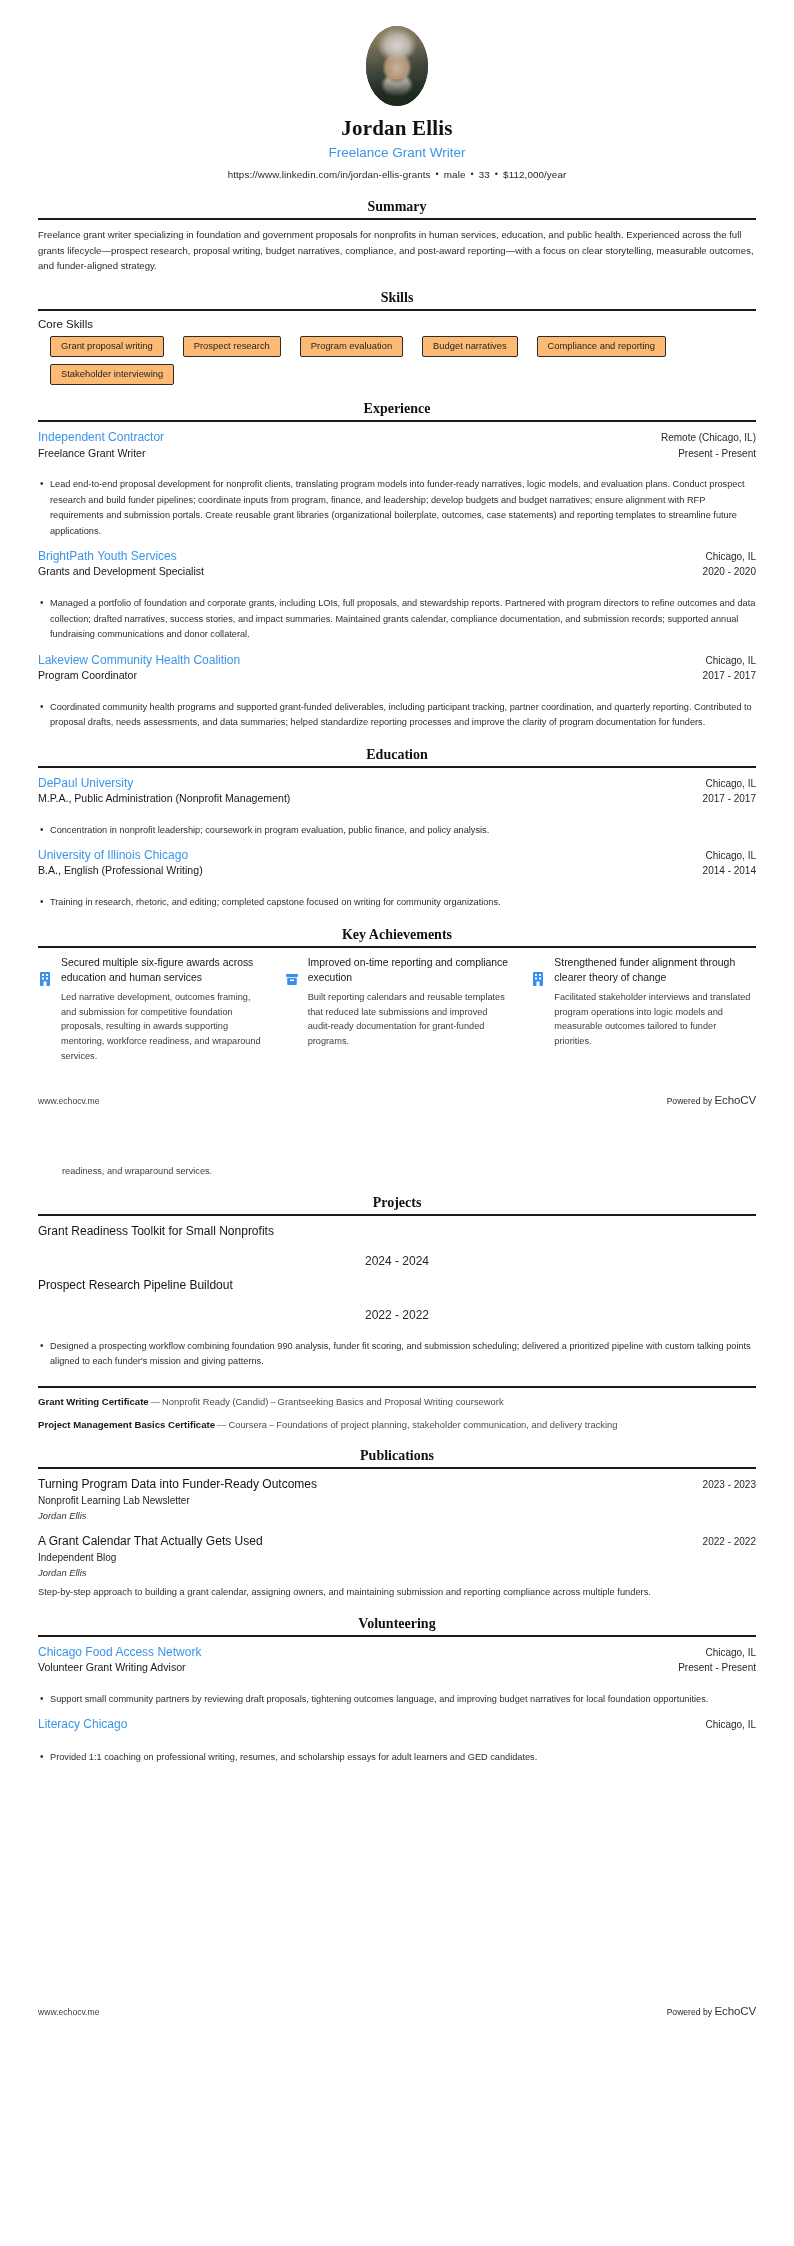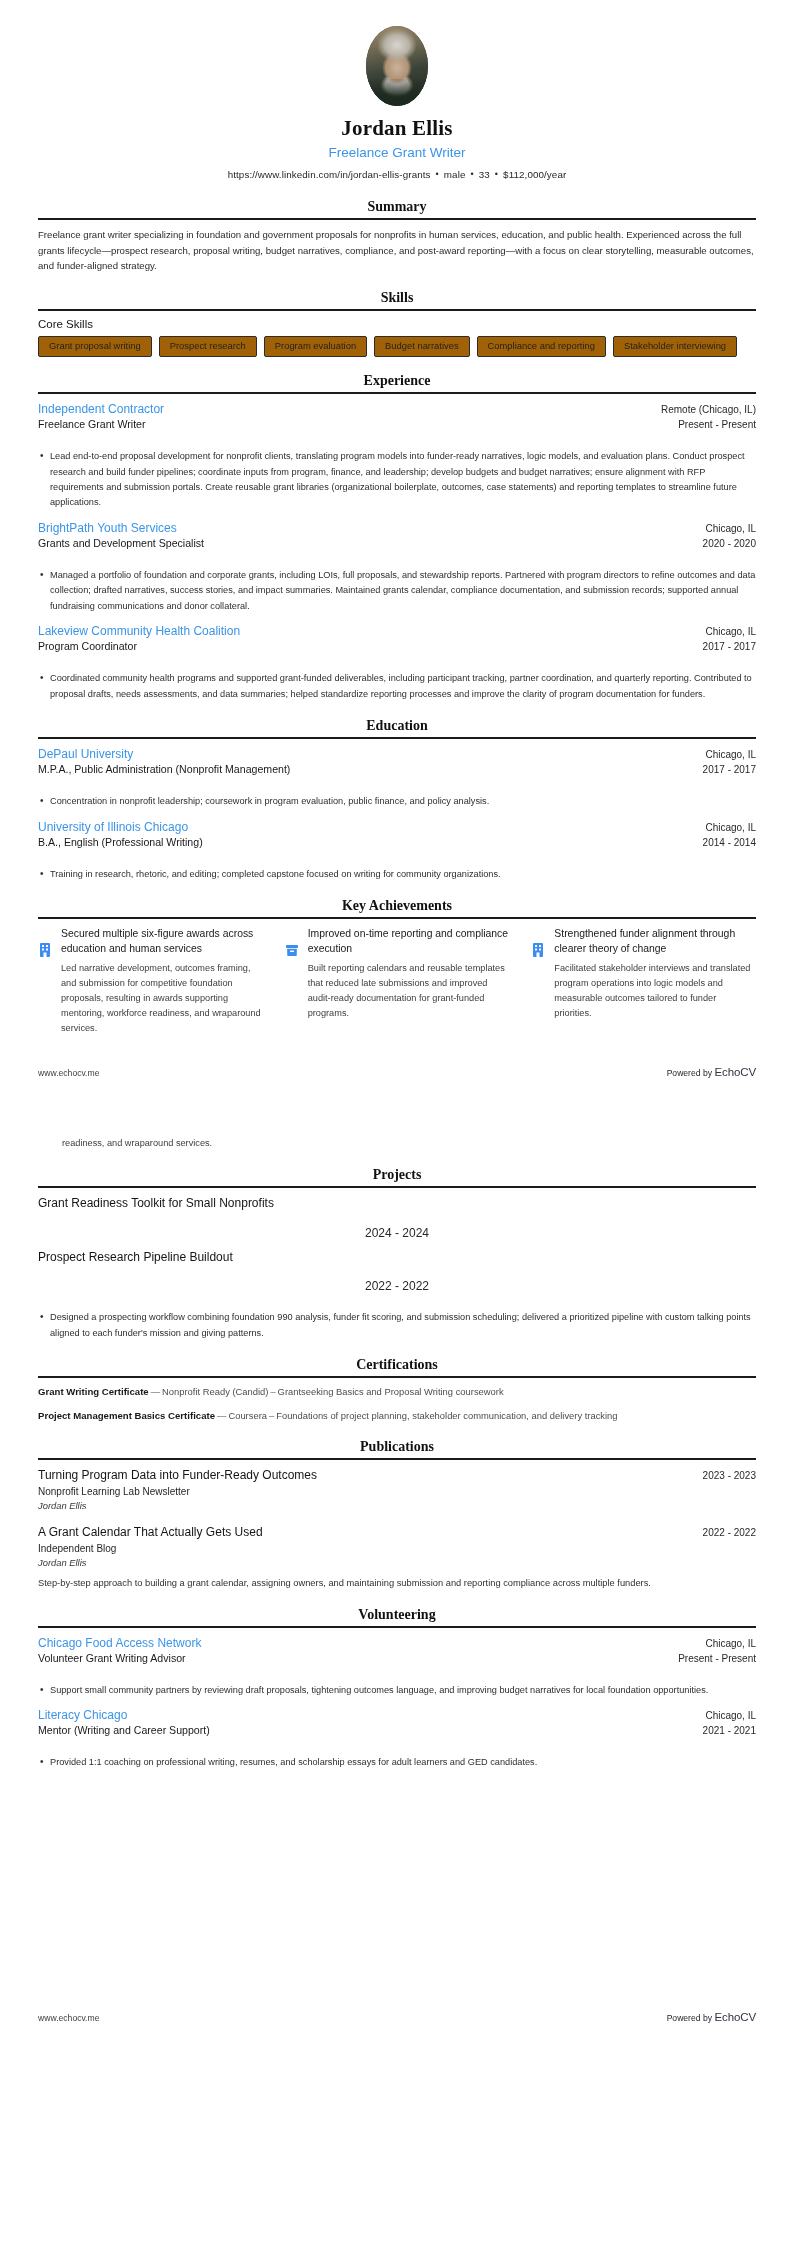--- a/index.html
+++ b/index.html
@@ -91,21 +91,22 @@
     margin-bottom: 6px;
   }
   .chip-row { display: flex; flex-wrap: wrap; gap: 7px; }
   .chip {
     border: 1px solid #2c2c2c;
     border-radius: 2px;
     padding: 4px 10px 5px 10px;
     font-size: 9.4px;
     color: #1f2124;
     line-height: 1.1;
-    background: #a16207;
+    background: #fdba74;
+    margin-left: 12px;
   }
 
   
   .entry { margin-bottom: 9px; }
   .entry:last-child { margin-bottom: 0; }
   .entry-row {
     display: flex;
     justify-content: space-between;
     align-items: baseline;
     gap: 14px;
@@ -417,21 +418,20 @@
     <div class="entry">
       <div class="proj-title">Prospect Research Pipeline Buildout</div>
       <span class="proj-date">2022 - 2022</span>
       <ul class="bullets">
         <li>Designed a prospecting workflow combining foundation 990 analysis, funder fit scoring, and submission scheduling; delivered a prioritized pipeline with custom talking points aligned to each funder's mission and giving patterns.</li>
       </ul>
     </div>
   </div>
 
   <div class="section">
-    <div class="section-title">Certifications</div>
     <div class="section-rule"></div>
 
     <div class="cert-line">
       <span class="cert-name">Grant Writing Certificate</span><span class="cert-dash">—</span><span>Nonprofit Ready (Candid)</span><span class="cert-dash">–</span><span>Grantseeking Basics and Proposal Writing coursework</span>
     </div>
 
     <div class="cert-line">
       <span class="cert-name">Project Management Basics Certificate</span><span class="cert-dash">—</span><span>Coursera</span><span class="cert-dash">–</span><span>Foundations of project planning, stakeholder communication, and delivery tracking</span>
     </div>
   </div>
@@ -475,24 +475,20 @@
       </div>
       <ul class="bullets">
         <li>Support small community partners by reviewing draft proposals, tightening outcomes language, and improving budget narratives for local foundation opportunities.</li>
       </ul>
     </div>
 
     <div class="entry">
       <div class="entry-row">
         <div class="entry-org">Literacy Chicago</div>
         <div class="entry-loc">Chicago, IL</div>
-      </div>
-      <div class="entry-row">
-        <div class="entry-role">Mentor (Writing and Career Support)</div>
-        <div class="entry-date">2021 - 2021</div>
       </div>
       <ul class="bullets">
         <li>Provided 1:1 coaching on professional writing, resumes, and scholarship essays for adult learners and GED candidates.</li>
       </ul>
     </div>
   </div>
 
   <div class="tail-spacer"></div>
 
   <div class="page-footer">

